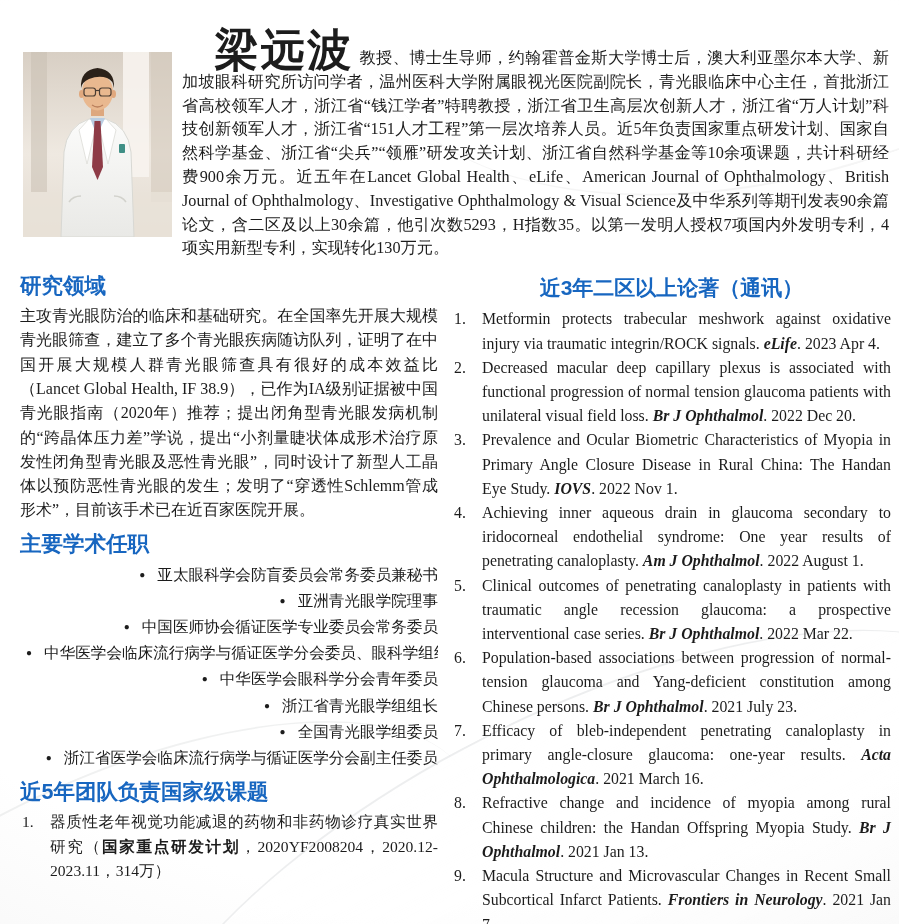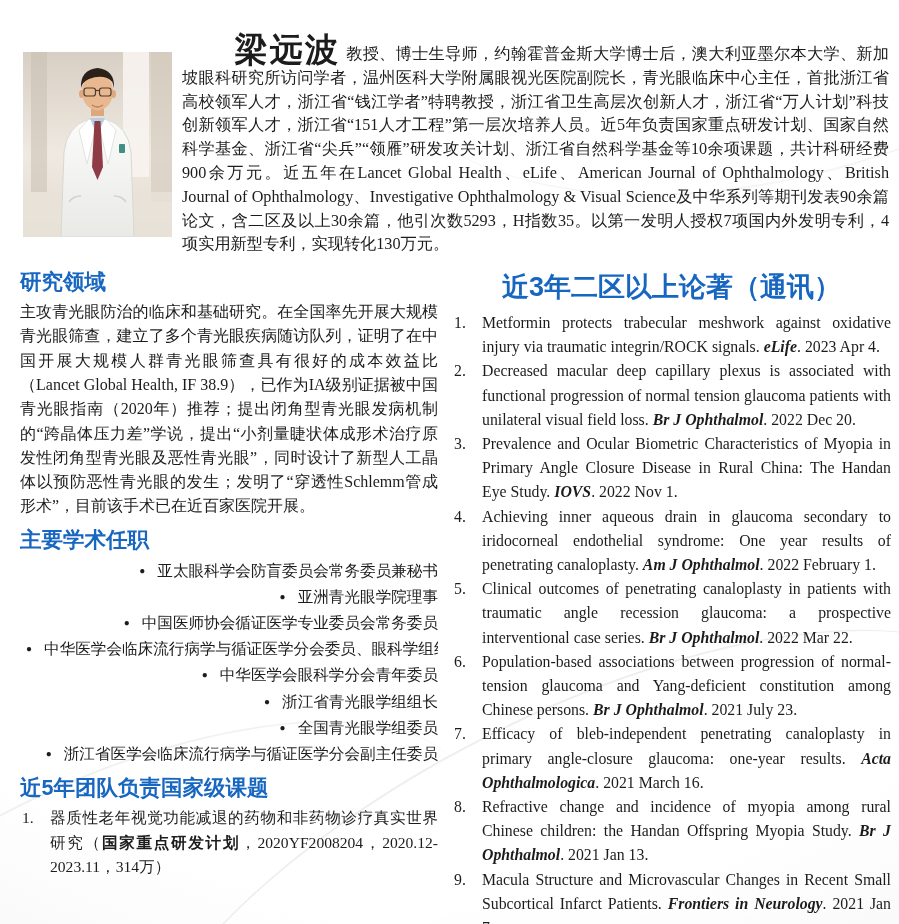--- a/index.html
+++ b/index.html
@@ -43,46 +43,45 @@
     background: #e8e0d6;
     overflow: hidden;
   }
   .photo svg { display: block; width: 100%; height: 100%; }
   .bio {
     font-size: 16.2px; line-height: 23.8px;
     text-align: justify;
     text-indent: 2em;
   }
   .bio .name {
-    font-size: 33px; font-weight: 700;
+    font-size: 44px; font-weight: 700;
     letter-spacing: 2px;
     font-family: "Liberation Sans", "DejaVu Sans", sans-serif;
     vertical-align: -2px;
     margin-right: 6px;
-    margin-left: 20px;
   }
   .contact {
     margin-top: 10px;
     font-size: 17.5px; font-weight: 700;
     color: var(--accent);
   }
 
   
   .columns { display: flex; clear: both; padding: 4px 8px 0 20px; gap: 14px; }
   .col-left  { width: 418px; flex: none; }
   .col-right { flex: 1; min-width: 0; }
 
   h2.sec {
     font-family: "Liberation Sans", "DejaVu Sans", sans-serif;
     color: var(--accent);
     font-size: 21.5px; font-weight: 700;
     margin: 8px 0 4px 0;
     line-height: 1.25;
   }
-  h2.sec.center { text-align: center; font-size: 27px; margin: 10px 0 6px 0; }
+  h2.sec.center { text-align: center; font-size: 21px; margin: 10px 0 6px 0; }
 
   .para {
     font-size: 16px; line-height: 24.3px;
     text-align: justify;
   }
 
   
   ul.bullets { list-style: none; margin: 2px 0 2px 2px; text-align: right; }
   ul.bullets li {
     font-size: 15.6px; line-height: 26.2px;
@@ -186,21 +185,21 @@
           <li><span>器质性老年视觉功能减退的药物和非药物诊疗真实世界研究（</span><span class="bold">国家重点研发计划</span><span>，2020YF2008204，2020.12-2023.11，314万）</span></li>
         </ol>
     </div>
 
     <div class="col-right">
       <h2 class="sec center">近3年二区以上论著（通讯）</h2>
       <ol class="numbered pubs">
           <li><span>Metformin protects trabecular meshwork against oxidative injury via traumatic integrin/ROCK signals. </span><span class="journal">eLife</span><span>. 2023 Apr 4.</span></li>
           <li><span>Decreased macular deep capillary plexus is associated with functional progression of normal tension glaucoma patients with unilateral visual field loss. </span><span class="journal">Br J Ophthalmol</span><span>. 2022 Dec 20.</span></li>
           <li><span>Prevalence and Ocular Biometric Characteristics of Myopia in Primary Angle Closure Disease in Rural China: The Handan Eye Study. </span><span class="journal">IOVS</span><span>. 2022 Nov 1.</span></li>
-          <li><span>Achieving inner aqueous drain in glaucoma secondary to iridocorneal endothelial syndrome: One year results of penetrating canaloplasty. </span><span class="journal">Am J Ophthalmol</span><span>. 2022 February 1.</span></li>
+          <li><span>Achieving inner aqueous drain in glaucoma secondary to iridocorneal endothelial syndrome: One year results of penetrating canaloplasty. </span><span class="journal">Am J Ophthalmol</span><span>. 2022 August 1.</span></li>
           <li><span>Clinical outcomes of penetrating canaloplasty in patients with traumatic angle recession glaucoma: a prospective interventional case series. </span><span class="journal">Br J Ophthalmol</span><span>. 2022 Mar 22.</span></li>
           <li><span>Population-based associations between progression of normal-tension glaucoma and Yang-deficient constitution among Chinese persons. </span><span class="journal">Br J Ophthalmol</span><span>. 2021 July 23.</span></li>
           <li><span>Efficacy of bleb-independent penetrating canaloplasty in primary angle-closure glaucoma: one-year results. </span><span class="journal">Acta Ophthalmologica</span><span>. 2021 March 16.</span></li>
           <li><span>Refractive change and incidence of myopia among rural Chinese children: the Handan Offspring Myopia Study. </span><span class="journal">Br J Ophthalmol</span><span>. 2021 Jan 13.</span></li>
           <li><span>Macula Structure and Microvascular Changes in Recent Small Subcortical Infarct Patients. </span><span class="journal">Frontiers in Neurology</span><span>. 2021 Jan 7.</span></li>
         </ol>
     </div>
   </div>
 </div>
 

